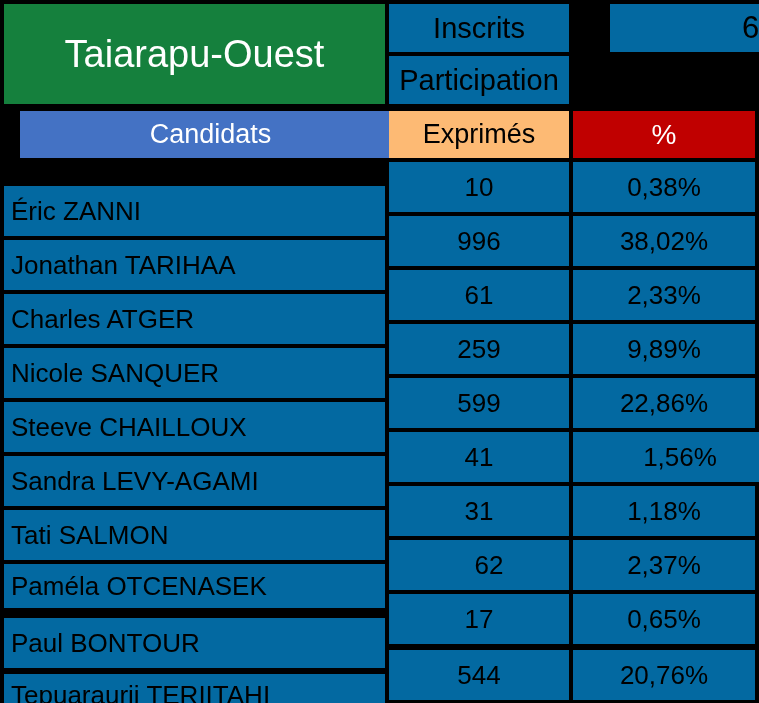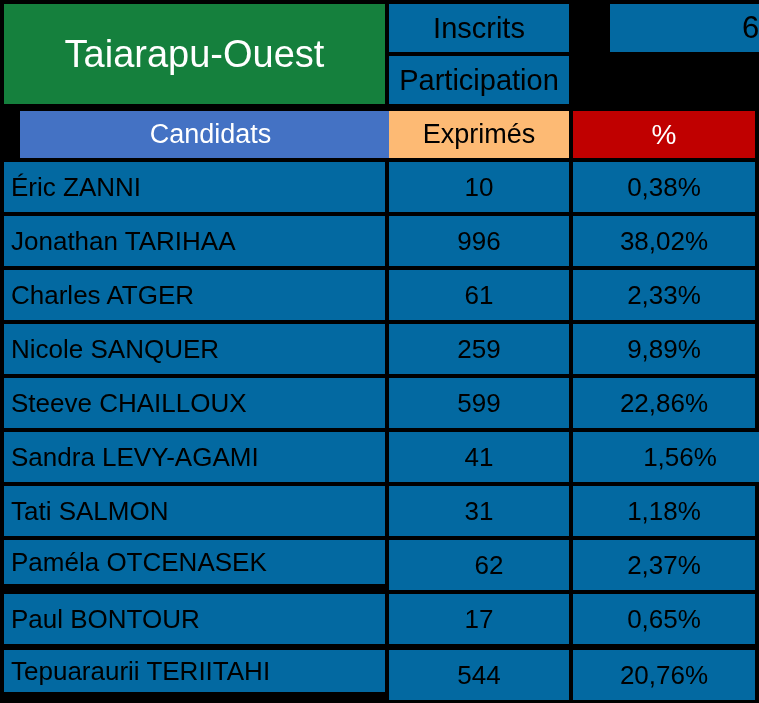--- a/index.html
+++ b/index.html
@@ -66,20 +66,21 @@
   }
   .hdr-pct {
     background: #c00000;
     color: #ffffff;
     font-size: 28px;
   }
 
   
   .name-cell {
     font-size: 26px;
+    margin-top: 24px;
   }
   .num-cell {
     font-size: 26px;
   }
   .pct-cell {
     font-size: 26px;
   }
 </style>
 </head>
 <body>

